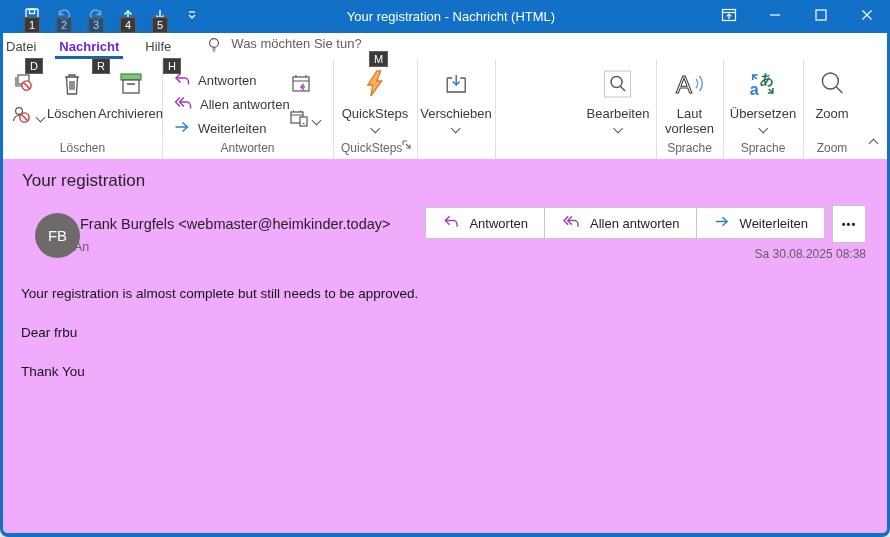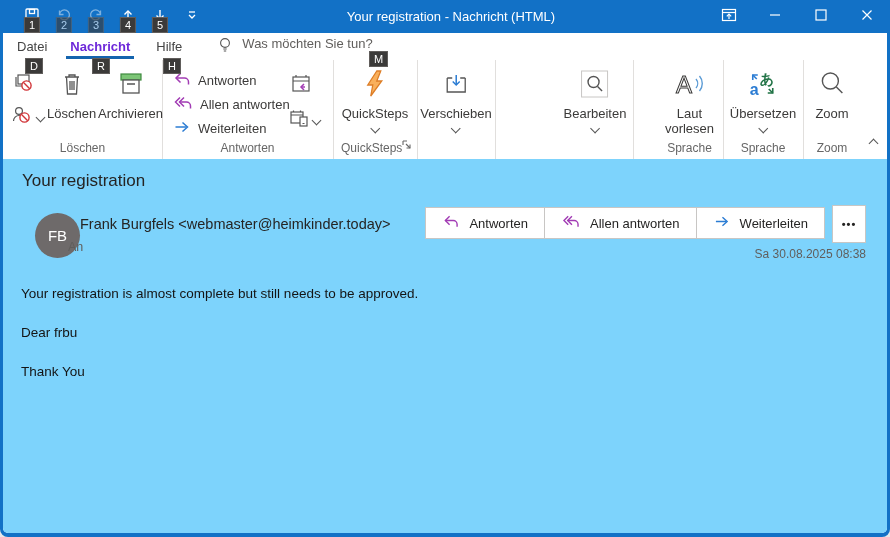--- a/index.html
+++ b/index.html
@@ -15,56 +15,56 @@
   .qat-badge{position:absolute;left:50%;transform:translateX(-50%);bottom:0;}
   .qat-item.dim .qat-badge{opacity:.62;}
   .win-title{position:absolute;left:200px;right:188px;top:0;height:33px;text-align:center;
              line-height:33px;font-size:13px;color:#fff;white-space:nowrap;}
   .win-controls{position:absolute;right:0;top:0;height:33px;display:flex;}
   .win-btn{width:46px;height:33px;display:flex;align-items:center;justify-content:center;}
   
   .content{position:absolute;left:3px;right:3px;top:33px;bottom:4px;background:#fff;
            border-radius:0 0 5px 5px;overflow:hidden;color:#252423;}
   
-  .tabs{position:relative;height:27px;display:flex;align-items:center;padding-left:11px;
+  .tabs{position:relative;height:27px;display:flex;align-items:center;
         font-size:13px;color:#444;}
   .tab{padding:2px 3px;position:relative;}
   .tab-datei{margin-right:17px;}
   .tab-nachricht{margin-right:20px;font-weight:700;color:#6d28d9;}
   .tab-nachricht::after{content:"";position:absolute;left:-1px;right:-1px;bottom:-3px;height:3px;background:#1464ae;}
   .tab-hilfe{margin-right:0;}
   .search{display:flex;align-items:flex-start;margin-left:32px;color:#605e5c;gap:9px;font-size:13px;}
   .keytip{position:absolute;z-index:5;}
   .kt-d{left:22px;top:25px;} .kt-r{left:89px;top:25px;} .kt-h{left:160px;top:25px;} .kt-m{left:366px;top:18px;}
   
   .ribbon{position:relative;height:99px;border-bottom:1px solid #e1dfdd;background:#fff;}
   .group{position:absolute;top:0;bottom:0;border-right:1px solid #e1dfdd;}
   .g1{left:0;width:159px;} .g2{left:159px;width:171px;} .g3{left:330px;width:84px;}
-  .g4{left:414px;width:78px;} .g5{left:492px;width:85px;} .g6{left:554px;width:76px;}
+  .g4{left:414px;width:78px;} .g5{left:492px;width:85px;} .g6{left:577px;width:76px;}
   .g7{left:653px;width:67px;} .g8{left:720px;width:80px;} .g9{left:800px;width:58px;border-right:none;}
   .group-label{position:absolute;left:0;right:0;bottom:4px;text-align:center;font-size:12px;color:#666;}
   .bigbtn{position:absolute;top:6px;left:50%;transform:translateX(-50%);display:flex;flex-direction:column;
           align-items:center;font-size:13px;color:#3b3a39;white-space:nowrap;}
   .bigbtn .icn{height:36px;display:flex;align-items:center;justify-content:center;margin-bottom:4px;}
   .chev{display:inline-block;width:6px;height:6px;border-right:1.4px solid #555;border-bottom:1.4px solid #555;
         transform:rotate(45deg);}
   .chev-up{transform:rotate(225deg);}
   .bigbtn .chev{margin-top:4px;}
   .two-line{width:60px;text-align:center;white-space:normal;line-height:15px;}
   .mini-icn{position:absolute;display:flex;align-items:center;gap:3px;}
   .action{position:absolute;left:11px;display:flex;align-items:center;gap:7px;font-size:13px;color:#3b3a39;white-space:nowrap;}
   .launcher{position:absolute;right:5px;bottom:5px;}
   .collapse{position:absolute;right:10px;bottom:8px;}
   
-  .msg{position:absolute;top:126px;left:0;right:0;bottom:0;background:#7dd3fc;}
+  .msg{position:absolute;top:126px;left:0;right:0;bottom:0;background:#f0abfc;}
   .subject{position:absolute;left:19px;top:12px;font-size:17px;color:#252423;}
   .avatar{position:absolute;left:32px;top:54px;width:45px;height:45px;border-radius:50%;background:#6e6a6a;
           color:#fff;display:flex;align-items:center;justify-content:center;font-size:15px;}
   .sender{position:absolute;left:77px;top:57px;font-size:14.5px;color:#252423;}
-  .to-row{position:absolute;left:65px;top:81px;font-size:12.5px;color:#3b3a39;display:flex;gap:10px;}
+  .to-row{position:absolute;left:71px;top:81px;font-size:12.5px;color:#3b3a39;display:flex;gap:10px;}
   .to-label{color:#605e5c;}
   .actions{position:absolute;top:48px;right:21px;display:flex;align-items:flex-start;}
   .hbtn{border:1px solid #c8c6c4;background:#fff;height:30px;display:flex;align-items:center;gap:9px;
         padding:0 16px;font-size:13px;color:#252423;margin-left:-1px;white-space:nowrap;}
   .hbtn:first-child{margin-left:0;}
   .more-btn{border:1px solid #c8c6c4;background:#fff;width:32px;height:36px;margin-left:7px;margin-top:-2px;
             display:flex;align-items:center;justify-content:center;font-size:15px;font-weight:700;
             letter-spacing:1px;color:#252423;}
   .date{position:absolute;top:88px;right:21px;font-size:12px;color:#605e5c;}
   .body-text{position:absolute;left:18px;top:127px;right:40px;font-size:13.5px;color:#141414;line-height:16px;}

